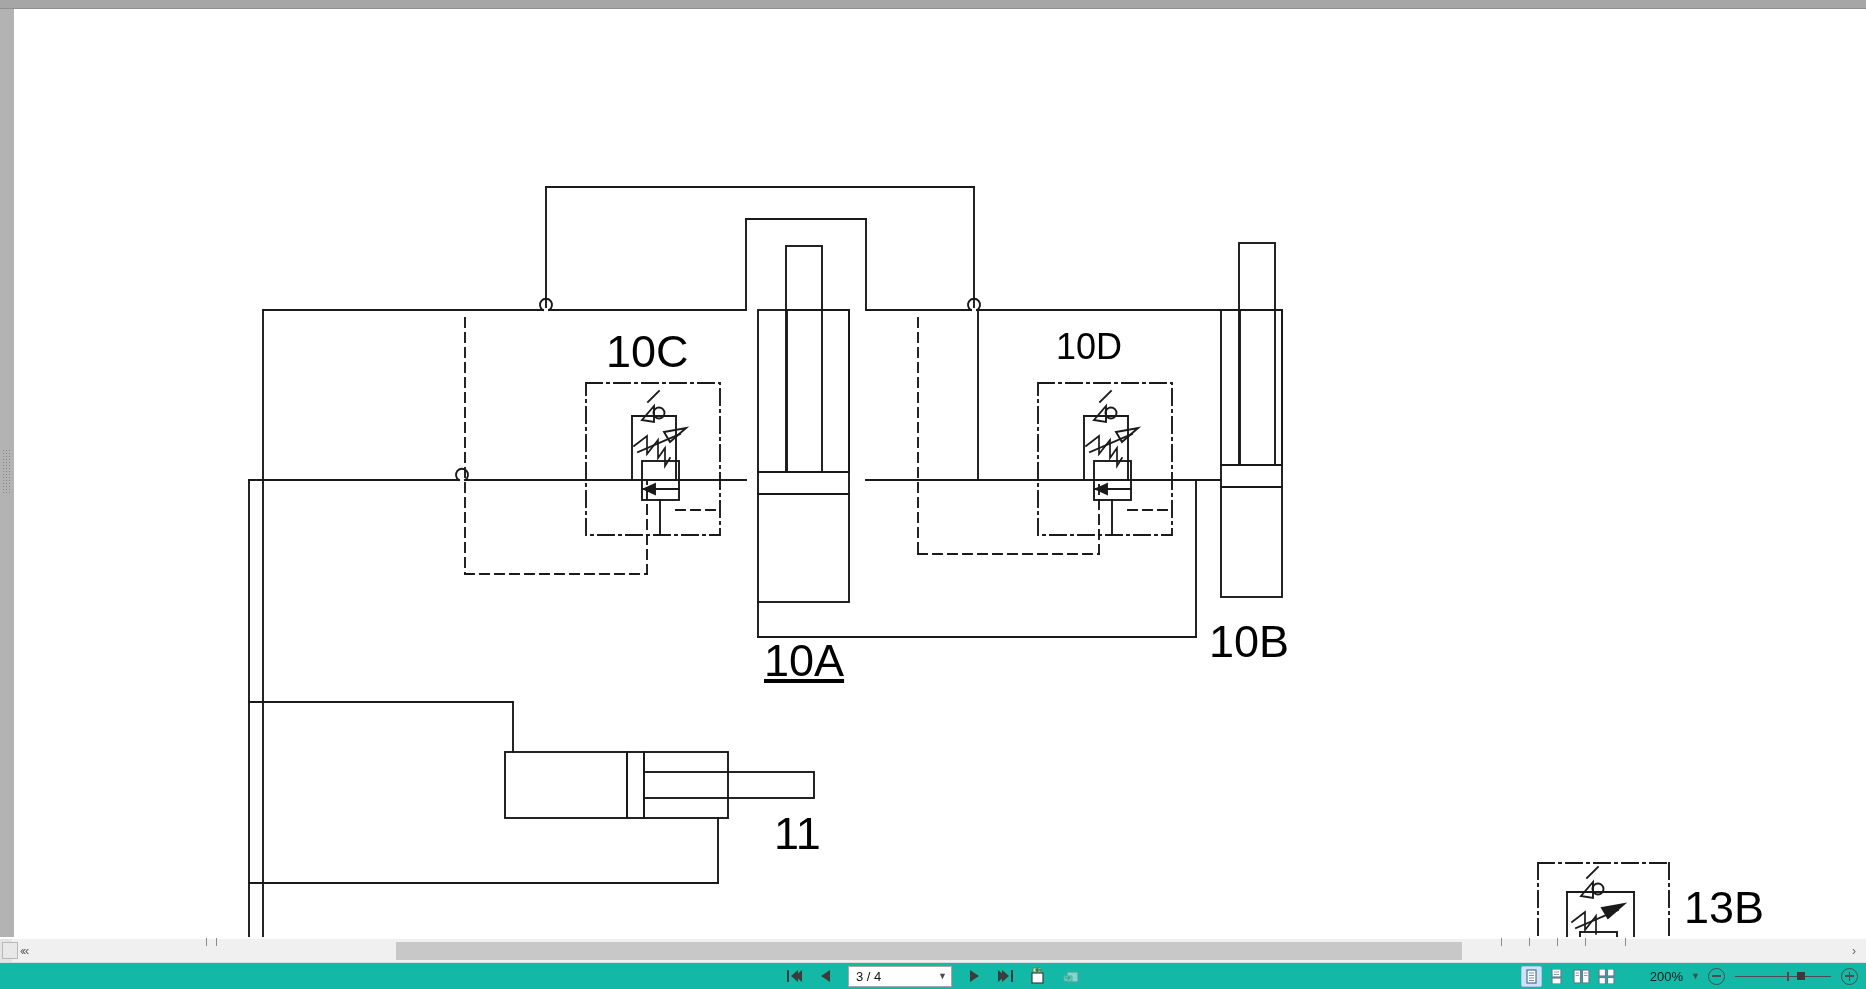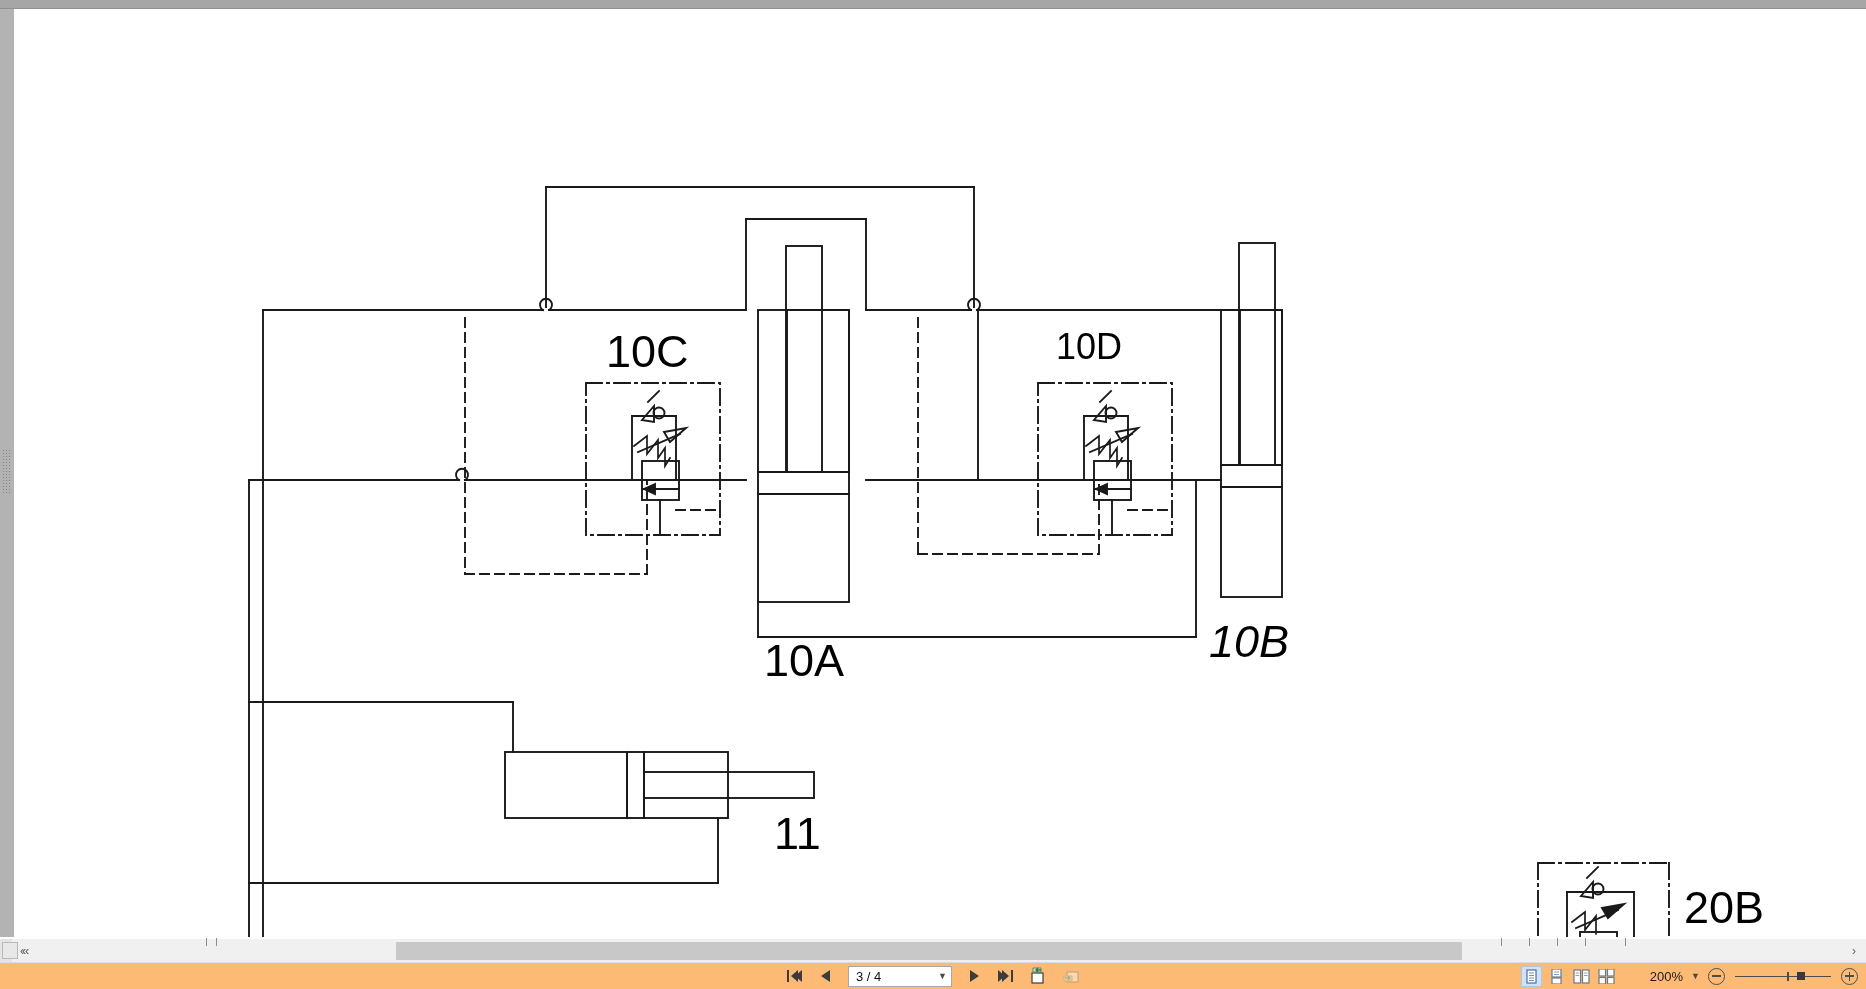--- a/index.html
+++ b/index.html
@@ -61,21 +61,21 @@
     background: #e8e8e8; border: 1px solid #b9b9b9;
   }
   .corner-chev {
     position: absolute; left: 22px; top: 942px;
     font-size: 13px; color: #5b5b5b; line-height: 17px;
   }
 
   
   .toolbar {
     position: absolute; left: 0; top: 962px; width: 1866px; height: 27px;
-    background: #fdba74; border-top: 1px solid #dcdcdc;
+    background: #14b8a6; border-top: 1px solid #dcdcdc;
     display: flex; align-items: center;
   }
   .tb-center {
     position: absolute; left: 50%; transform: translateX(-50%);
     display: flex; align-items: center; gap: 9px; height: 27px;
   }
   .navbtn {
     width: 22px; height: 22px; display: flex; align-items: center;
     justify-content: center; cursor: pointer;
   }
@@ -260,24 +260,24 @@
         <path d="M 1541 868 L 1552 857"></path>
         <path d="M 1526 912 L 1539 902 L 1539 920 L 1550 906 L 1550 924" stroke-width="1.7"></path>
         <path d="M 1530 918 L 1572 900"></path>
         <path d="M 1556 898 L 1578 894 L 1562 908 Z" fill="#1a1a1a"></path>
         <rect x="1534" y="922" width="37" height="39"></rect>
       </g>
     </svg>
 
     <div class="label" style="left:560px; top:316px; font-size:45px;">10C</div>
     <div class="label" style="left:1010px; top:316px; font-size:36px;">10D</div>
-    <div class="label" style="left:718px; top:625px; font-size:45px;">10A</div>
-    <div class="label" style="left:1163px; top:606px; font-size:45px;font-style:italic;">10B</div>
+    <div class="label" style="left:718px; top:625px; font-size:45px;text-decoration:underline;">10A</div>
+    <div class="label" style="left:1163px; top:606px; font-size:45px;">10B</div>
     <div class="label" style="left:728px; top:798px; font-size:45px;">11</div>
-    <div class="label" style="left:1638px; top:872px; font-size:45px;">20B</div>
+    <div class="label" style="left:1638px; top:872px; font-size:45px;">13B</div>
   </div>
 
   <div class="hscroll">
     <div class="hscroll-left-btn"></div>
     <div class="hscroll-arrow l">‹</div>
     <div class="hscroll-thumb"></div>
     <div class="hscroll-arrow r">›</div>
   </div>
   <div class="pagemark" style="left:206px;"></div>
   <div class="pagemark" style="left:216px;"></div>

